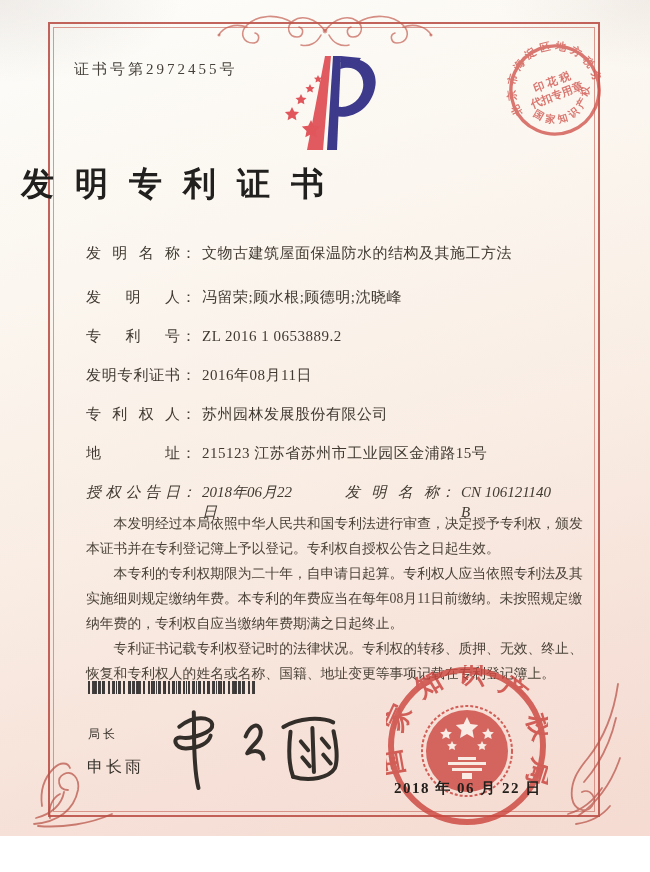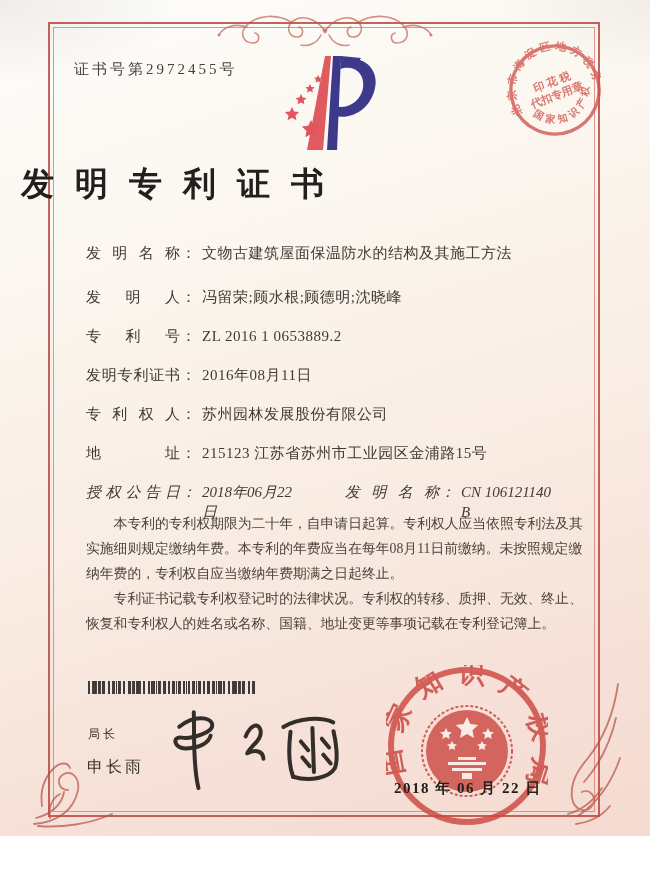--- a/index.html
+++ b/index.html
@@ -167,20 +167,21 @@
       </span>
       <span class="grant-group second">
         <span class="flabel">发明名称</span>
           <span class="colon">：</span>
           <span>CN 106121140 B</span>
       </span>
     </div>
   </div>
 
   <div class="body-text">
+    <p>本发明经过本局依照中华人民共和国专利法进行审查，决定授予专利权，颁发本证书并在专利登记簿上予以登记。专利权自授权公告之日起生效。</p>
     <p>本专利的专利权期限为二十年，自申请日起算。专利权人应当依照专利法及其实施细则规定缴纳年费。本专利的年费应当在每年08月11日前缴纳。未按照规定缴纳年费的，专利权自应当缴纳年费期满之日起终止。</p>
     <p>专利证书记载专利权登记时的法律状况。专利权的转移、质押、无效、终止、恢复和专利权人的姓名或名称、国籍、地址变更等事项记载在专利登记簿上。</p>
   </div>
 
   <div class="barcode"></div>
 
   <div class="sig-title">局长</div>
   <div class="sig-name">申长雨</div>
   <svg class="sig-hand" width="215" height="92" viewBox="0 0 215 92">
     <g stroke="#332e29" fill="none" stroke-width="4" stroke-linecap="round" stroke-linejoin="round" transform="rotate(-2 107 46)">

